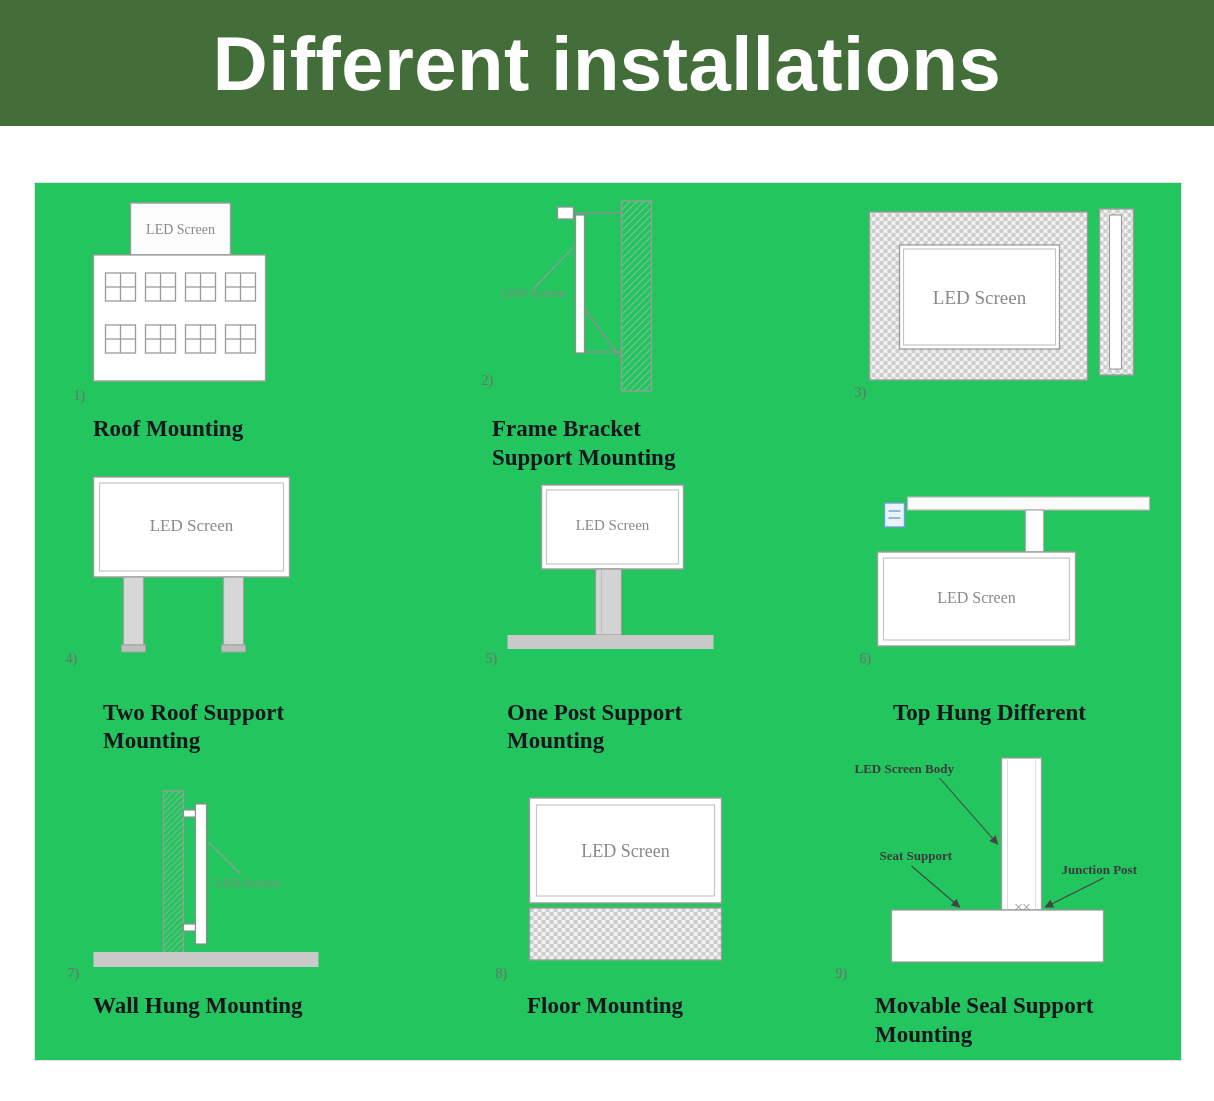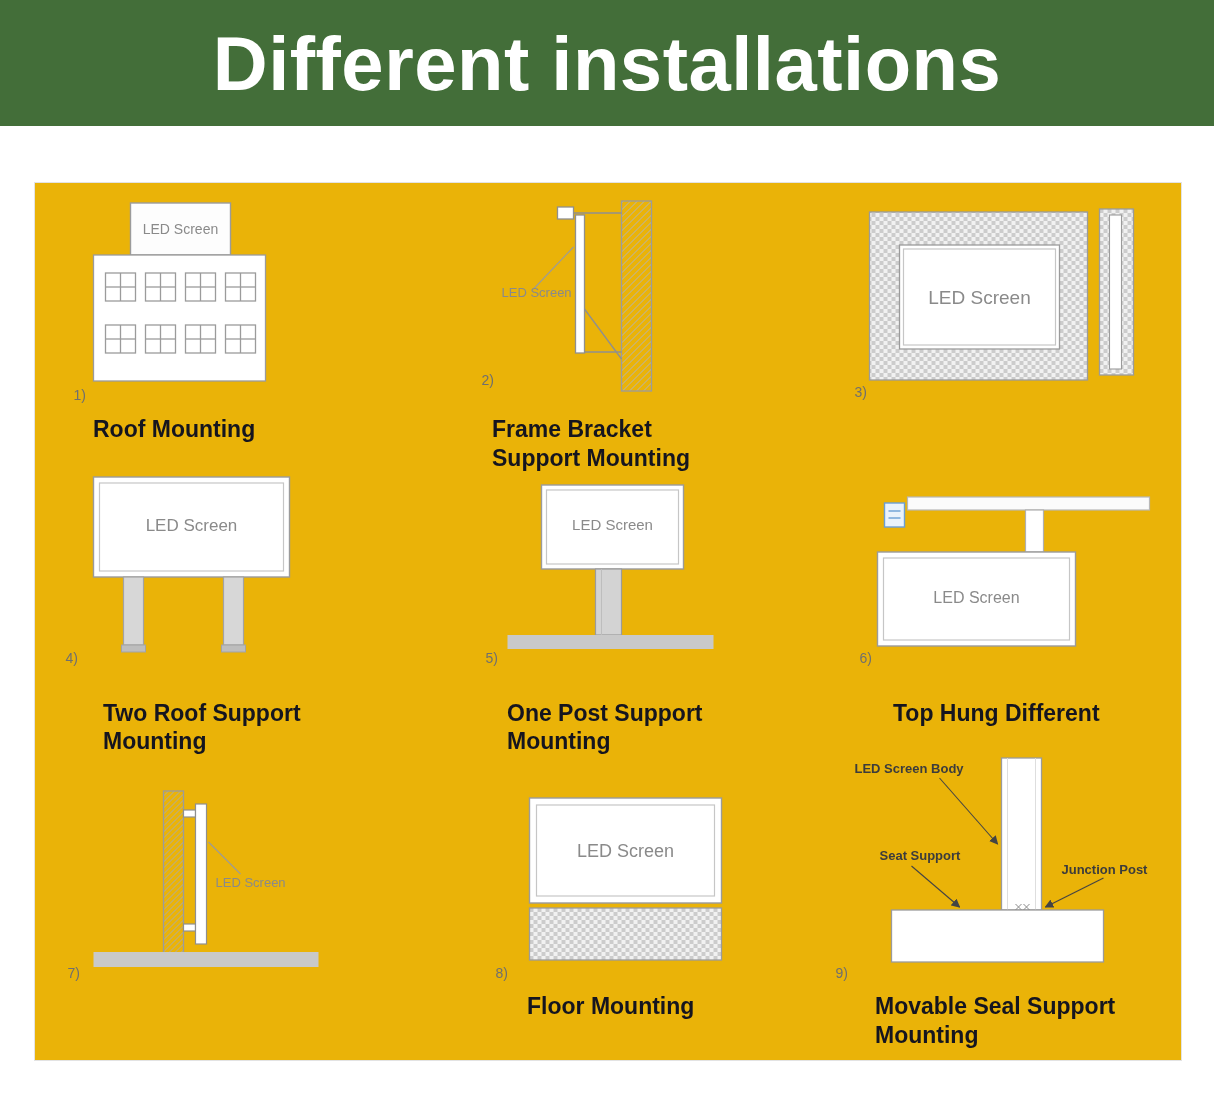--- a/index.html
+++ b/index.html
@@ -16,22 +16,23 @@
   }
   .banner h1 {
     color: #ffffff;
     font-size: 76px;
     font-weight: 800;
     letter-spacing: 0.5px;
   }
   .panel {
     margin: 56px 32px 0 34px;
     border: 1px solid #e3e3e3;
-    background: #eab308;
+    background: #22c55e;
     padding: 14px 0 10px 0;
+    font-family: Liberation Serif, serif;
   }
   .grid { display: grid; grid-template-columns: repeat(3, 1fr); }
   figure.cell { display: flex; flex-direction: column; }
   svg { display: block; width: 100%; }
   .row1 svg { height: 210px; }
   .row2 svg { height: 196px; }
   .row3 svg { height: 230px; }
   .cap {
     font-size: 23px;
     font-weight: 700;
@@ -214,20 +215,21 @@
         <g stroke="#8f8f8f" fill="#ffffff" stroke-width="1.2">
           <rect x="148" y="54" width="12" height="7"></rect>
           <rect x="148" y="168" width="12" height="7"></rect>
           <rect x="160" y="48" width="11" height="140"></rect>
         </g>
         <line x1="205" y1="118" x2="173" y2="86" stroke="#9b9b9b" stroke-width="1.1"></line>
         <text x="180" y="131" font-size="13" class="sketch-led">LED Screen</text>
         <rect x="58" y="196" width="225" height="15" fill="#c9c9c9"></rect>
         <text x="32" y="222" class="sketch-num">7)</text>
       </svg>
+      <figcaption class="cap cap7">Wall Hung Mounting</figcaption>
     </figure>
 
     <figure class="cell row3">
       <svg viewBox="0 0 381 230">
         <defs>
           <pattern id="pat8" width="8" height="8" patternUnits="userSpaceOnUse">
             <rect width="8" height="8" fill="#f1f1f1"></rect>
             <rect width="4" height="4" fill="#cccccc"></rect>
             <rect x="4" y="4" width="4" height="4" fill="#cccccc"></rect>
           </pattern>

